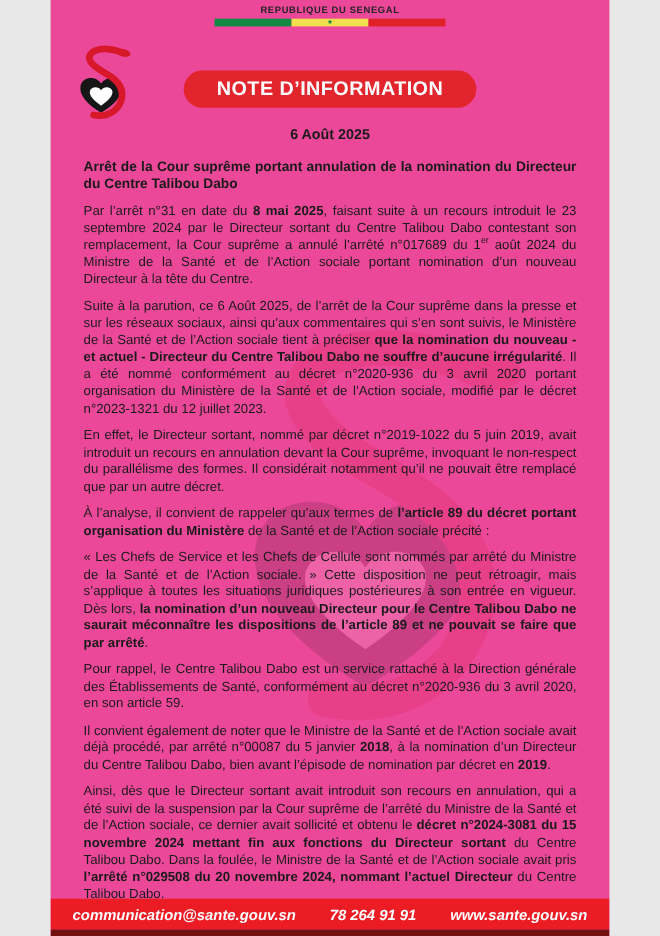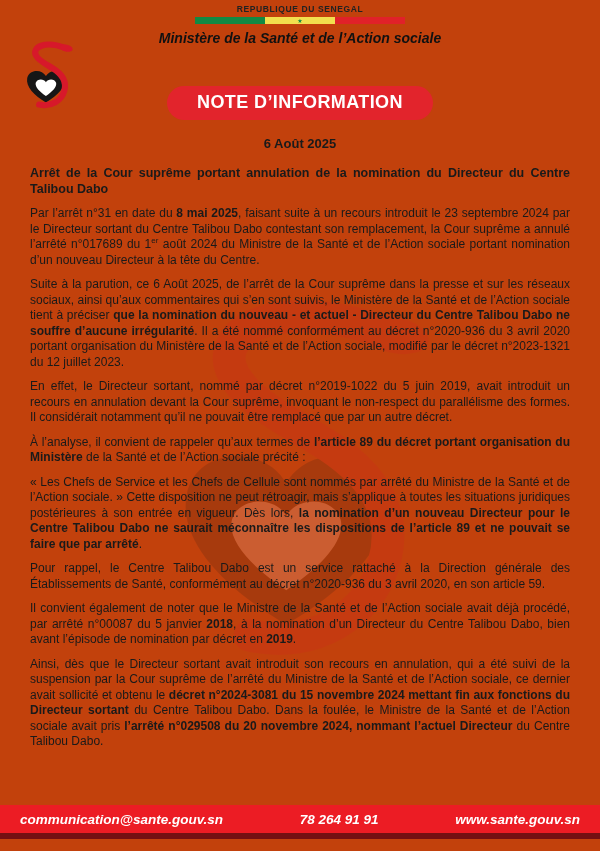--- a/index.html
+++ b/index.html
@@ -1,17 +1,17 @@
 <!DOCTYPE html>
 <html><head>
 <meta charset="utf-8">
 <style>
   html,body{margin:0;padding:0;background:#e8e8e8;}
   .page{
-    position:relative;width:600px;height:851px;margin:0 auto;background:#c2410c;
+    position:relative;width:508px;height:851px;margin:0 auto;background:#ec4899;
     font-family:"Liberation Sans",sans-serif;color:#1a1a1a;overflow:hidden;
   }
   
   .header{position:relative;padding-top:4px;text-align:center;}
   .republic{font-size:8.5px;font-weight:bold;letter-spacing:.6px;color:#222;}
   .flagbar{display:flex;width:210px;height:7px;margin:3px auto 0;}
   .flagbar .seg{flex:1;position:relative;}
   .seg.green{background:#118a44;}
   .seg.yellow{background:#f2df4e;}
   .seg.red{background:#e02129;}
@@ -34,21 +34,21 @@
     letter-spacing:.4px;padding:6px 30px 7px;border-radius:17px;
   }
   
   .datefield{position:relative;z-index:1;margin:16px 30px 0;text-align:center;font-weight:bold;font-size:13px;}
   .content{position:relative;z-index:1;margin:0 30px;font-size:12px;line-height:15.5px;}
   .doc-title{font-weight:bold;font-size:12.5px;line-height:16px;text-align:justify;margin:14px 0 0;}
   p.para{margin:9px 0 0;text-align:justify;}
   .b{font-weight:bold;}
   sup{font-size:8px;line-height:0;vertical-align:super;}
   
-  .footer{position:absolute;left:0;bottom:12px;width:100%;z-index:2;}
+  .footer{position:absolute;left:0;bottom:0;width:100%;z-index:2;}
   .footer-bar{
     height:28px;background:#ec1c24;color:#ffffff;display:flex;align-items:center;
     justify-content:space-between;padding:0 20px;box-sizing:border-box;
     font-weight:bold;font-style:italic;font-size:13.5px;
   }
   .footer-strip{height:6px;background:#731012;}
 </style>
 </head>
 <body>
 
@@ -75,21 +75,20 @@
 
   <div class="header">
     <div class="republic">REPUBLIQUE DU SENEGAL</div>
     <div class="flagbar">
       <div class="seg green"></div>
       <div class="seg yellow">
         <span class="flag-star">★</span>
       </div>
       <div class="seg red"></div>
     </div>
-    <div class="ministry">Ministère de la Santé et de l’Action sociale</div>
   </div>
 
   <svg class="logo" viewBox="0 0 100 105">
     <use href="#logo-shape"></use>
   </svg>
 
   <div class="banner">NOTE D’INFORMATION</div>
 
   <div class="datefield">6 Août 2025</div>
 

